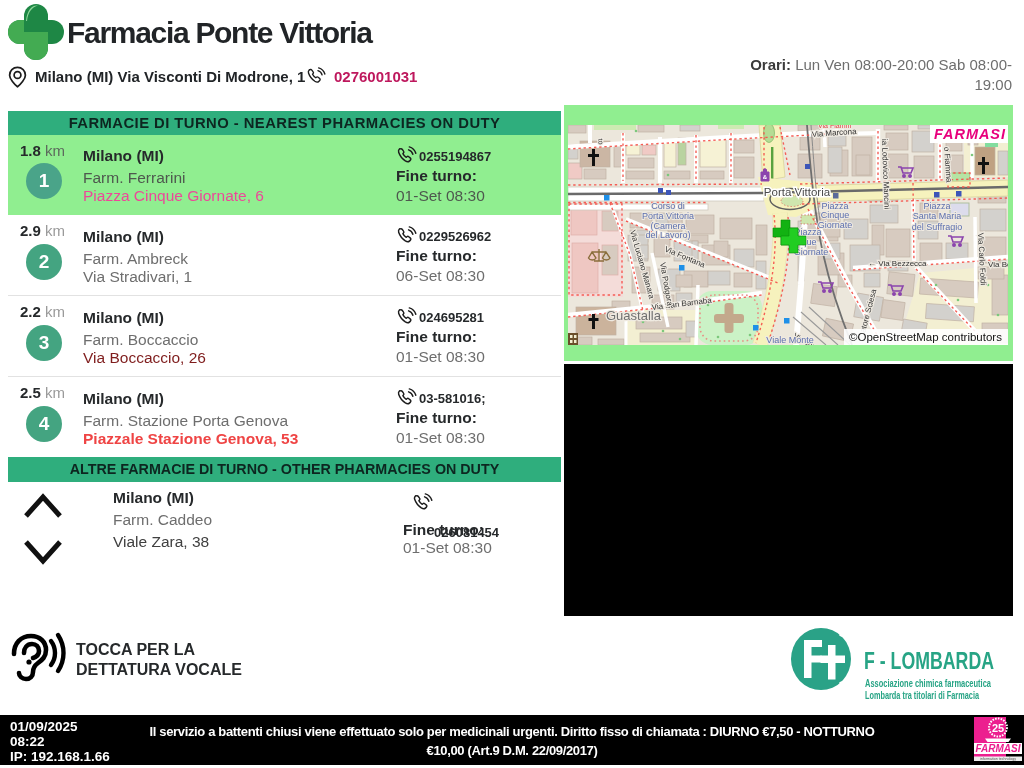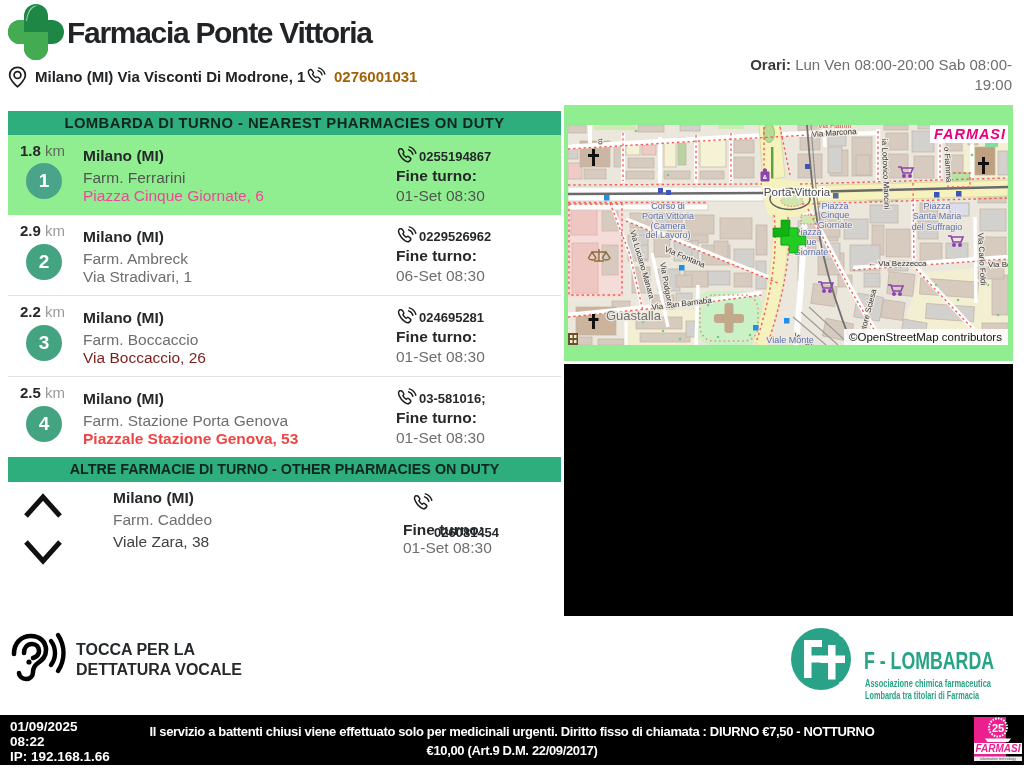--- a/index.html
+++ b/index.html
@@ -29,25 +29,25 @@
 </svg>
 
 <div class="abs" style="left:35px;top:68px;font-size:15px;font-weight:700;color:#212427;">Milano (MI) Via Visconti Di Modrone, 1</div>
 
 <svg class="abs" style="left:305px;top:67px" width="21" height="21" viewBox="0 0 24 24">
   <path d="M5 3 C4 4 3.4 5 4 6.8 C5.2 10.4 8 14 11.3 16.3 C13 17.4 14.6 17.6 15.7 16.5 L16.8 15.4 C17.5 14.7 17.4 13.8 16.8 13.2 L15 11.7 C14.4 11.2 13.6 11.2 13 11.7 L12.3 12.3 C11 11.5 9.3 9.7 8.6 8.3 L9.2 7.6 C9.8 7 9.8 6.2 9.3 5.6 L7.8 3.6 C7.2 2.9 6 2.6 5.2 3.3 Z" fill="none" stroke="#1c1c1c" stroke-width="1.6" stroke-linejoin="round"></path>
   <path d="M14.8 4.2 A 7 7 0 0 1 19.5 9" fill="none" stroke="#1c1c1c" stroke-width="1.6" stroke-linecap="round"></path>
   <path d="M15.6 1 A 10.5 10.5 0 0 1 22.7 8" fill="none" stroke="#1c1c1c" stroke-width="1.6" stroke-linecap="round"></path>
 </svg>
 
-<div class="abs" style="left:334px;top:68px;font-size:15px;font-weight:700;color:#a16207;">0276001031</div>
+<div class="abs" style="left:334px;top:68px;font-size:15px;font-weight:700;color:#be185d;">0276001031</div>
 
 <div class="abs" style="left:732px;top:55px;width:280px;font-size:15px;text-align:right;line-height:20px;color:#6e6e6e;"><b style="color:#3a3a3a;">Orari:</b> Lun Ven 08:00-20:00 Sab 08:00-19:00</div>
 
-<div class="abs" style="left:8px;top:111px;width:553px;height:24px;background:#2fae7d;color:#0d2620;font-size:14.8px;font-weight:700;text-align:center;line-height:24px;letter-spacing:0.45px;">LOMBARDA DI TURNO - NEAREST PHARMACIES ON DUTY</div>
+<div class="abs" style="left:8px;top:111px;width:553px;height:24px;background:#2fae7d;color:#0d2620;font-size:14.8px;font-weight:700;text-align:center;line-height:24px;letter-spacing:0.45px;">FARMACIE DI TURNO - NEAREST PHARMACIES ON DUTY</div>
 
 <div class="abs" style="left:8px;top:135px;width:553px;height:80px;background:#90ee90;"></div>
 <div class="abs" style="left:20px;top:142px;font-size:15px;"><b class="dark">1.8</b> <span style="color:#5d6a5d;">km</span></div>
 <div class="abs" style="left:26px;top:163px;width:36px;height:36px;border-radius:50%;background:#4aa489;color:#fff;font-size:19px;font-weight:700;text-align:center;line-height:36px;">1</div>
 <div class="abs" style="left:83px;top:147px;font-size:15.5px;font-weight:700;color:#26292b;">Milano (MI)</div>
 <div class="abs" style="left:83px;top:169px;font-size:15.5px;color:#4e584e;">Farm. Ferrarini</div>
 <div class="abs" style="left:83px;top:187px;font-size:15.5px;color:#ec4899;">Piazza Cinque Giornate, 6</div>
 <svg class="abs" style="left:395px;top:146px" width="22" height="22" viewBox="0 0 24 24">
   <path d="M5 3 C4 4 3.4 5 4 6.8 C5.2 10.4 8 14 11.3 16.3 C13 17.4 14.6 17.6 15.7 16.5 L16.8 15.4 C17.5 14.7 17.4 13.8 16.8 13.2 L15 11.7 C14.4 11.2 13.6 11.2 13 11.7 L12.3 12.3 C11 11.5 9.3 9.7 8.6 8.3 L9.2 7.6 C9.8 7 9.8 6.2 9.3 5.6 L7.8 3.6 C7.2 2.9 6 2.6 5.2 3.3 Z" fill="none" stroke="#1c1c1c" stroke-width="1.6" stroke-linejoin="round"></path>
   <path d="M14.8 4.2 A 7 7 0 0 1 19.5 9" fill="none" stroke="#1c1c1c" stroke-width="1.6" stroke-linecap="round"></path>

